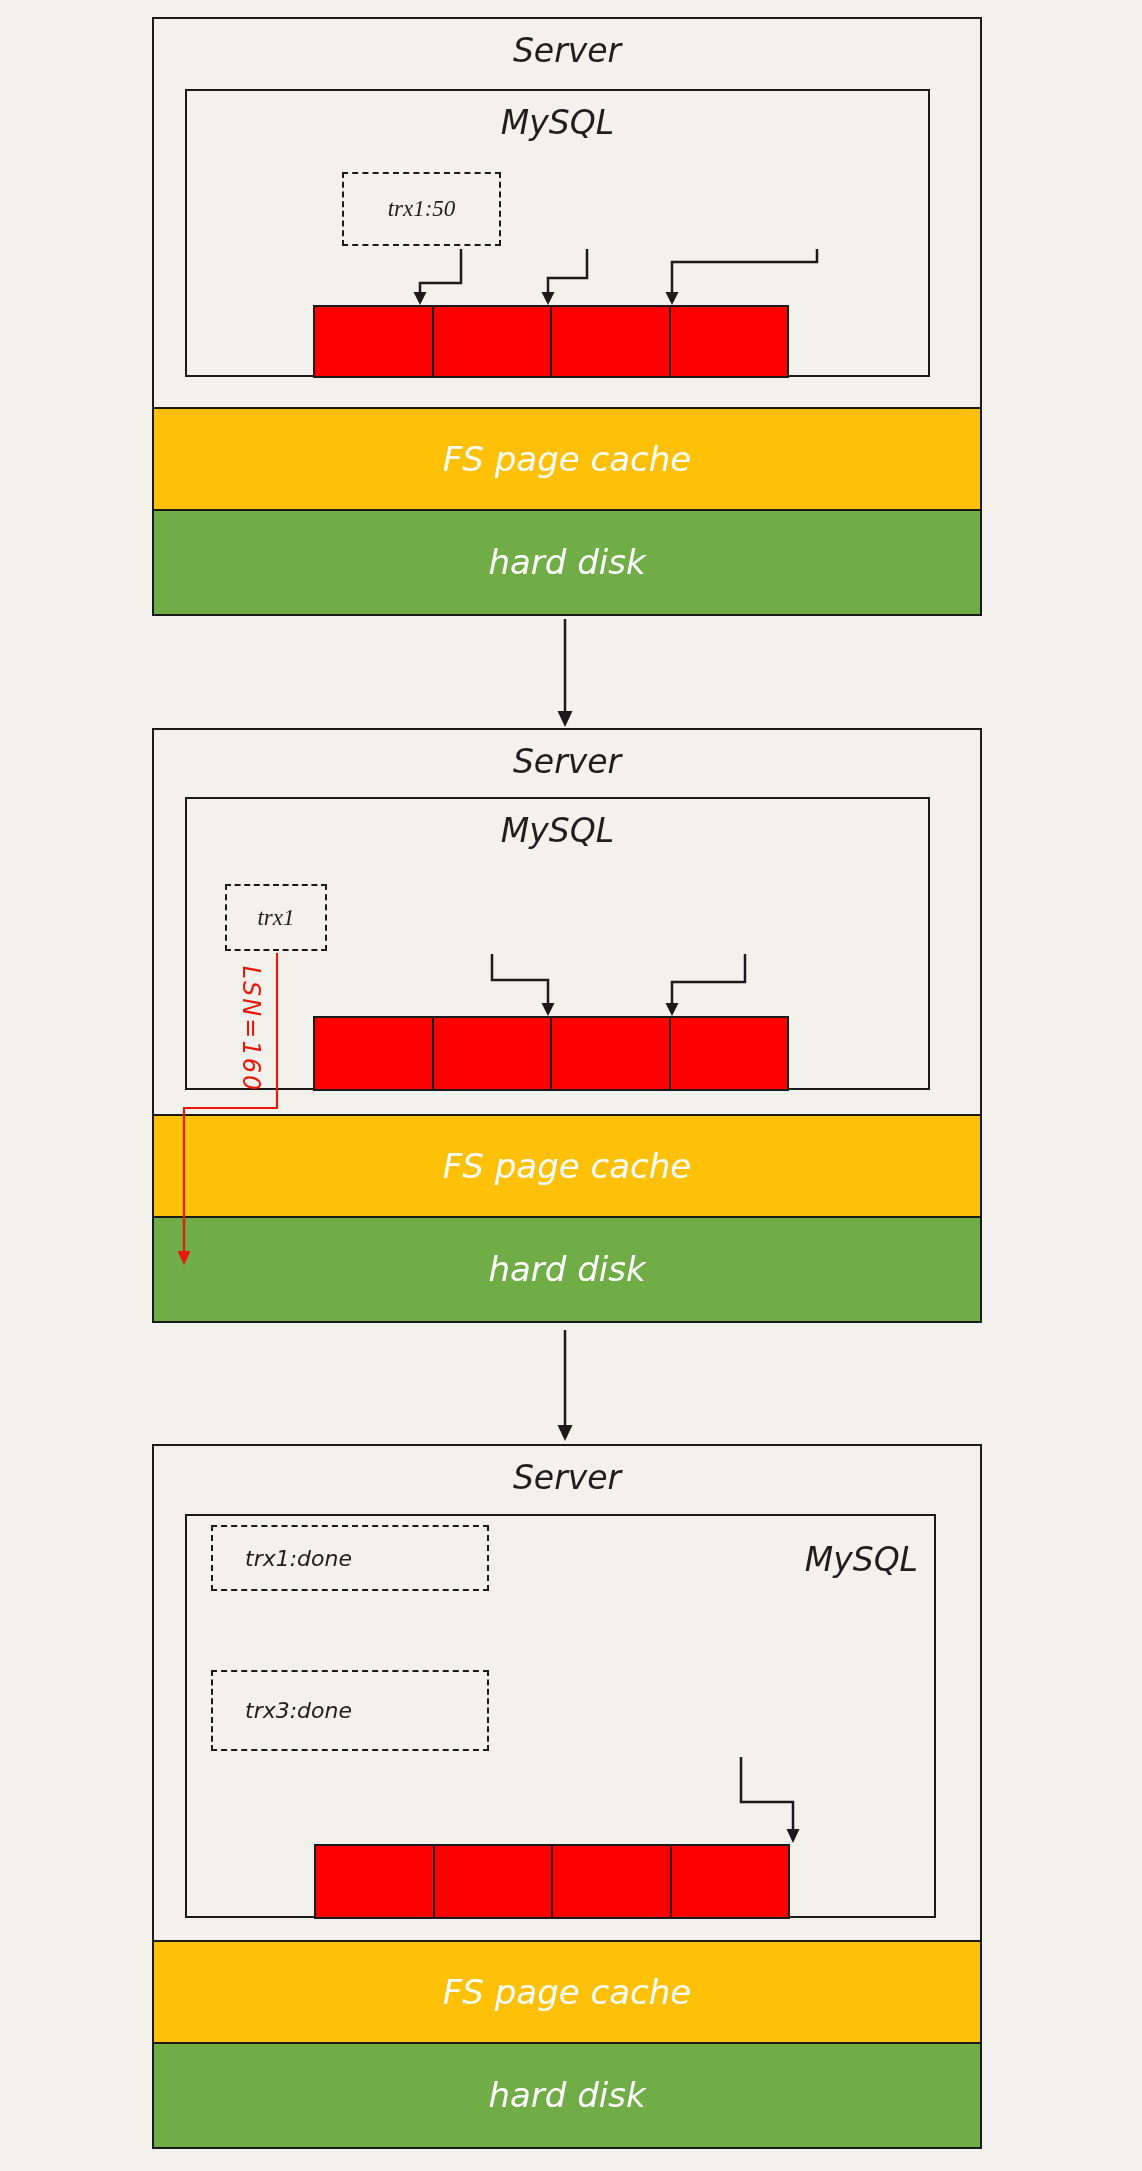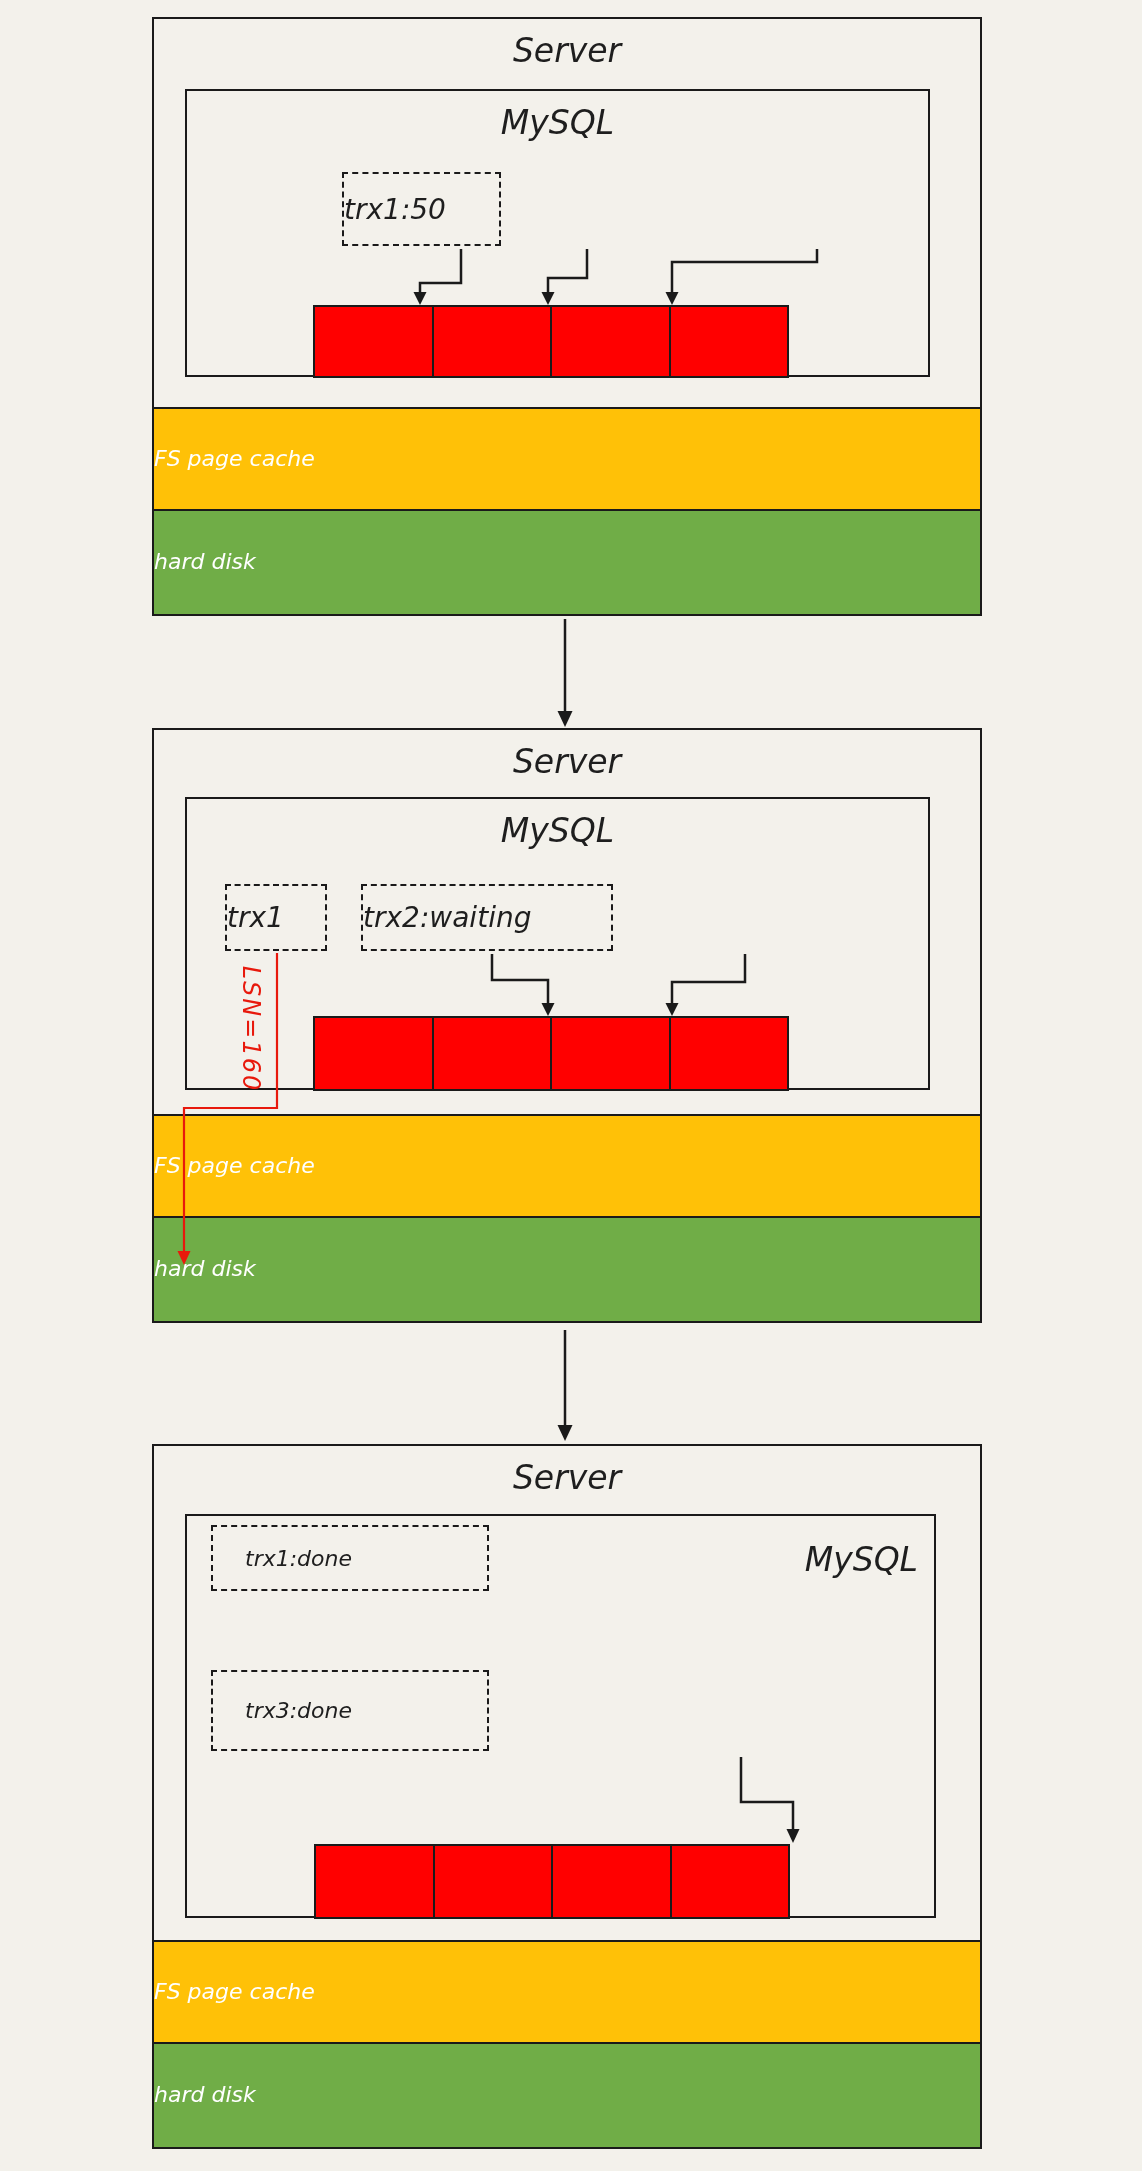--- a/index.html
+++ b/index.html
@@ -9,28 +9,28 @@
   }
   *{box-sizing:border-box;}
   body{margin:0;background:var(--background);}
   #canvas{position:relative;width:1142px;height:2171px;background:var(--background);
     font-family:"DejaVu Sans", sans-serif;font-style:italic;color:var(--text_dark);overflow:hidden;}
   .stack{position:absolute;left:152px;width:830px;}
   .server{position:relative;border:2.5px solid var(--outline);background:var(--background);}
   .title{position:absolute;left:0;right:0;top:12px;text-align:center;font-size:33px;white-space:nowrap;}
   .mysql{position:absolute;border:2.5px solid var(--outline);}
   .trx{position:absolute;border:2.5px dashed var(--outline);display:flex;align-items:center;
-    justify-content:flex-start;font-size:28px;white-space:nowrap;}
+    justify-content:center;font-size:23px;white-space:nowrap;font-family:Liberation Serif, serif;}
   .done{position:absolute;border:2.5px dashed var(--outline);display:flex;align-items:center;
     padding-left:32px;font-size:22px;white-space:nowrap;background:var(--background);}
   .logbuf{position:absolute;display:flex;background:var(--log_buffer_fill);border:2.5px solid var(--outline);}
   .logbuf .seg{flex:1;border-right:2px solid var(--outline);}
   .logbuf .seg:last-child{border-right:none;}
-  .band{position:relative;margin-top:-2.5px;border:2.5px solid var(--outline);
-    color:var(--text_light);font-size:22px;}
+  .band{position:relative;margin-top:-2.5px;border:2.5px solid var(--outline);text-align:center;
+    color:var(--text_light);font-size:34px;}
   .band.cache{background:var(--band_page_cache);height:105px;line-height:100px;}
   .band.disk{background:var(--band_hard_disk);height:107px;line-height:102px;}
   .server{margin-top:0;}
   .mysql3-label{position:absolute;right:16px;top:24px;font-size:33px;}
   .overlay{position:absolute;left:0;top:0;width:1142px;height:2171px;pointer-events:none;}
   .overlay path{fill:none;stroke:var(--outline);stroke-width:2.5px;}
   .overlay path.red{stroke:var(--accent_red);stroke-width:2.2px;}
   .overlay polygon{fill:var(--outline);}
   .overlay polygon.red{fill:var(--accent_red);}
   .lsn{position:absolute;left:266px;top:948px;width:162px;height:30px;transform-origin:0 0;
@@ -66,23 +66,20 @@
     </div>
   </section>
 
   <section class="stack" style="top:728px">
     <div class="server" style="height:388px">
       <div class="title">Server</div>
       <div class="mysql" style="left:31px;top:67px;width:745px;height:293px">
         <div class="title">MySQL</div>
         <div class="trx" style="left:38px;top:85px;width:102px;height:67px">
           <span>trx1</span>
-        </div>
-        <div class="trx" style="left:174px;top:85px;width:252px;height:67px">
-          <span>trx2:waiting</span>
         </div>
         <div class="logbuf" style="left:126px;bottom:-2.5px;width:476px;height:75px">
           <div class="seg"></div>
           <div class="seg"></div>
           <div class="seg"></div>
           <div class="seg"></div>
         </div>
       </div>
     </div>
     <div class="band cache">

